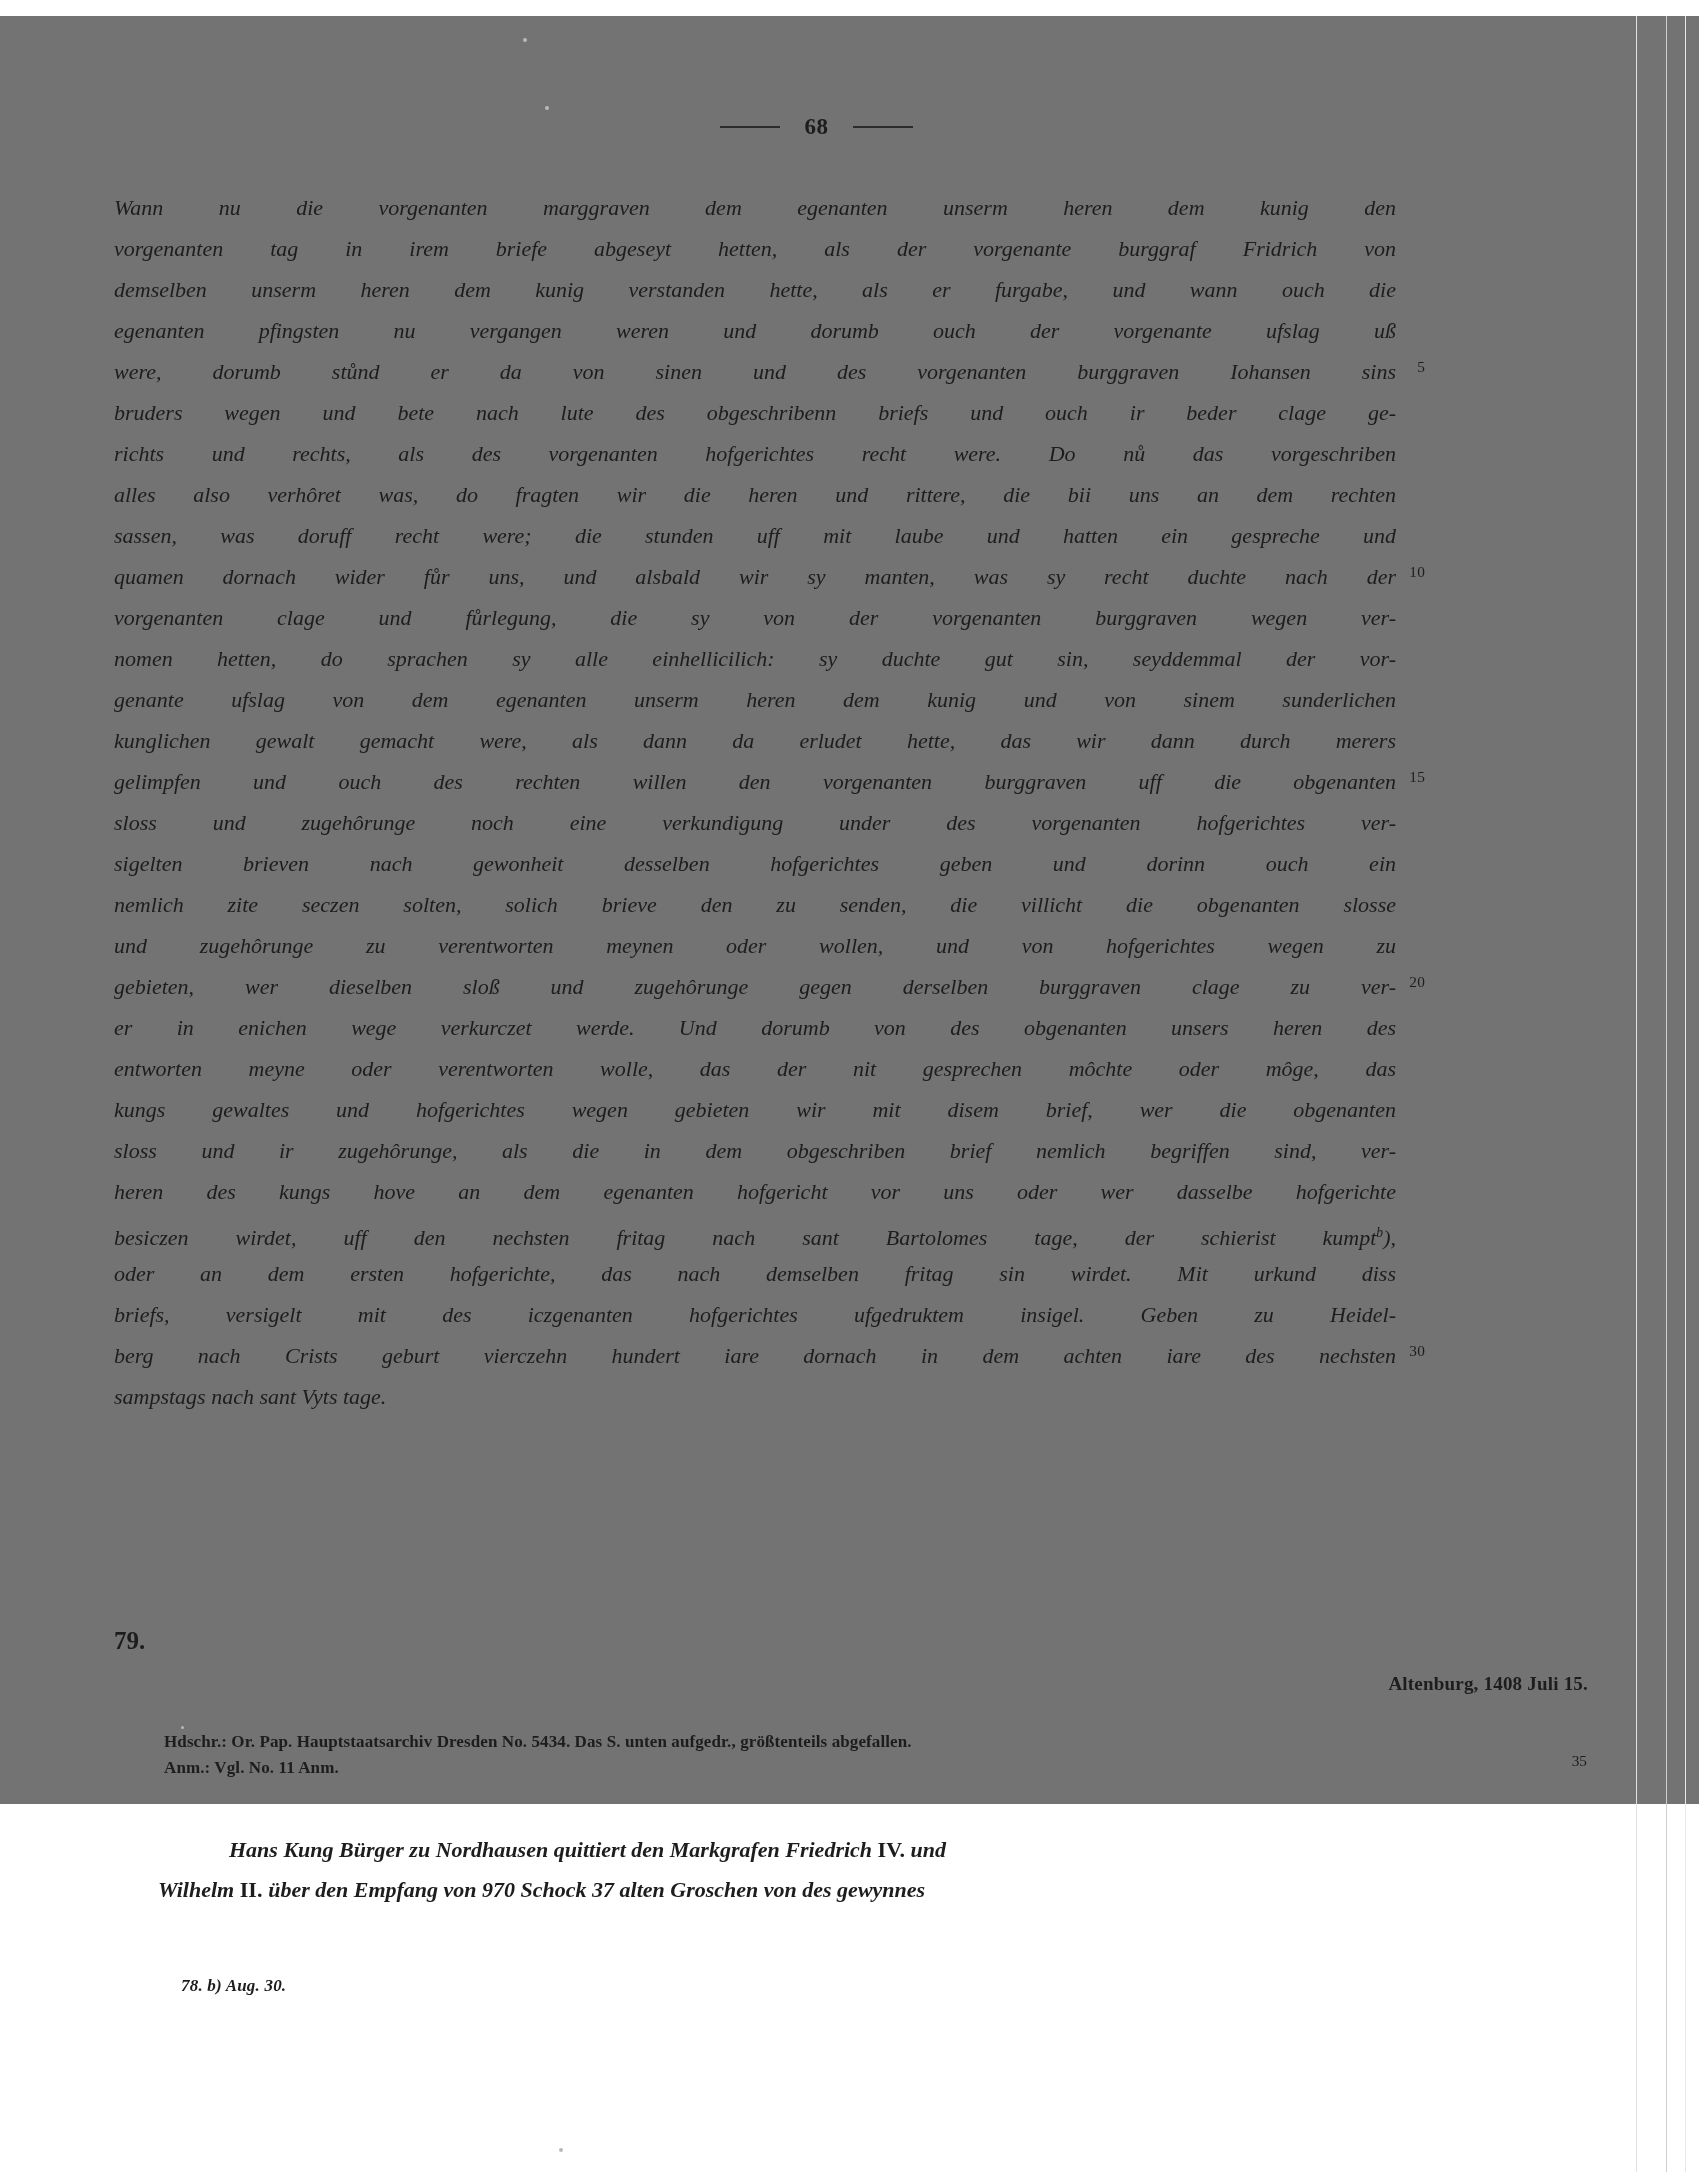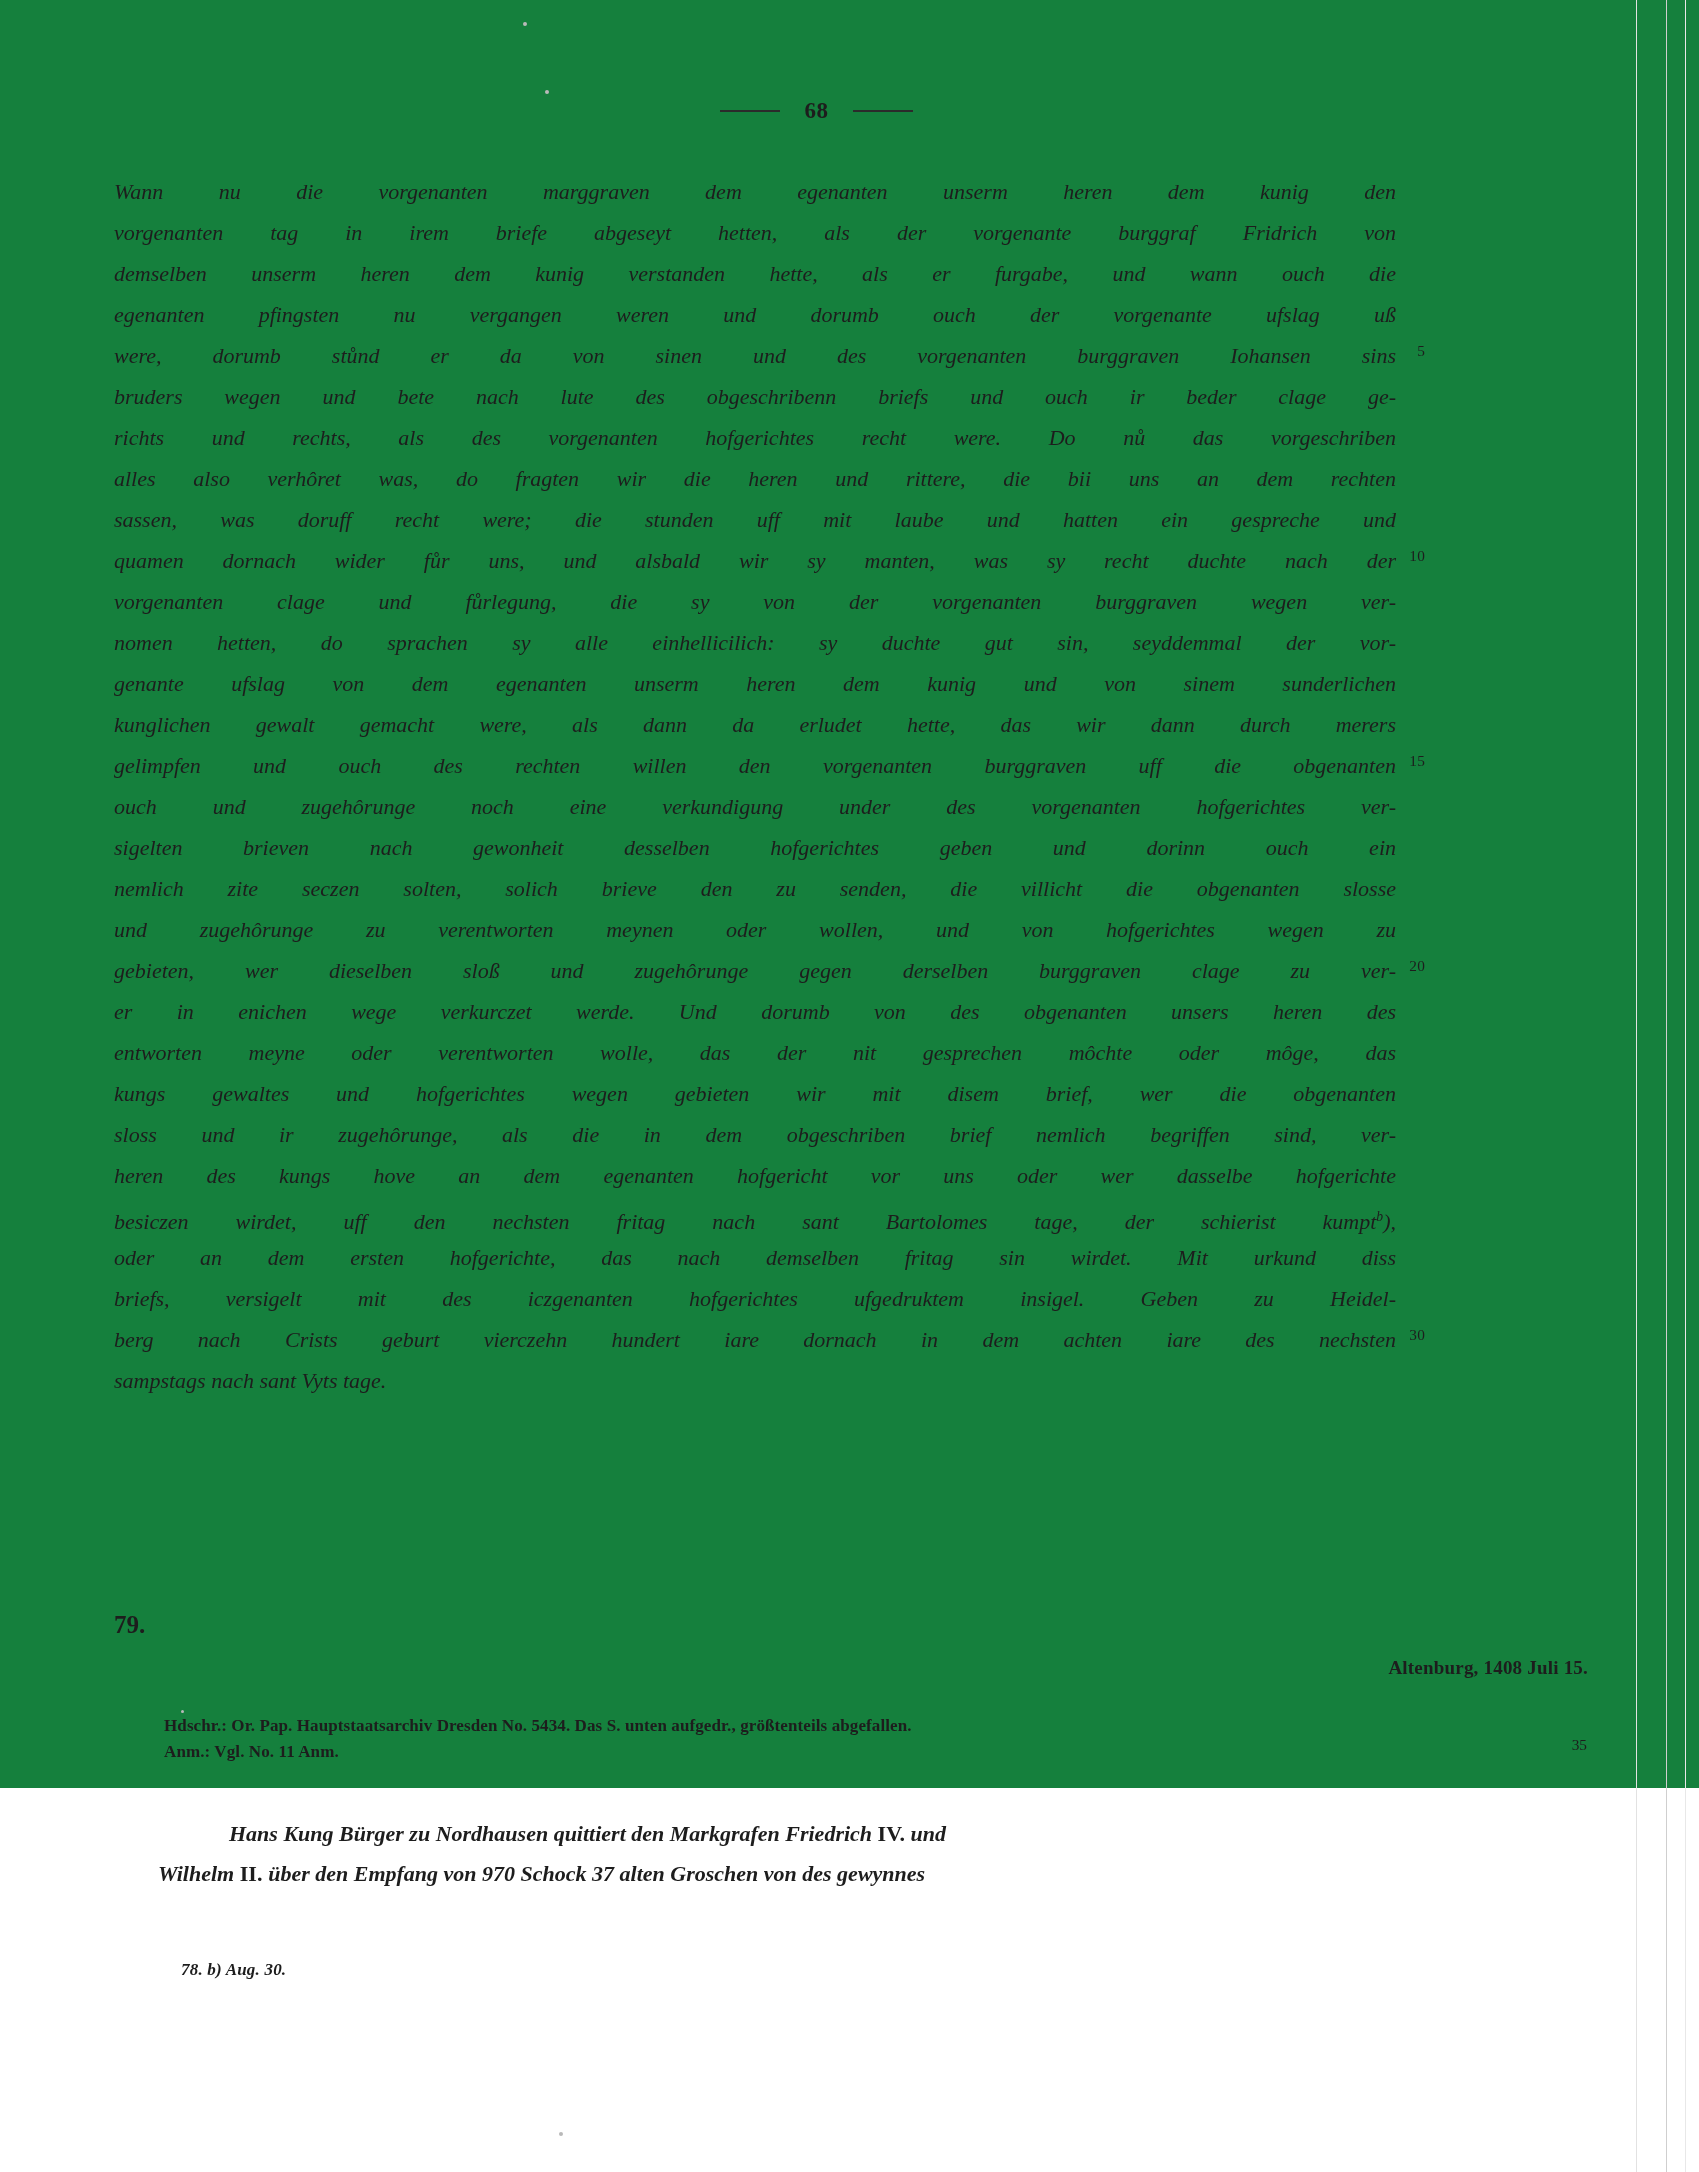--- a/index.html
+++ b/index.html
@@ -11,24 +11,24 @@
     width: 1700px;
     height: 2172px;
     position: relative;
     font-family: "Liberation Serif", serif;
     color: #1d1d1d;
     overflow: hidden;
   }
 
   .page {
     position: absolute;
-    left: 0; top: 0;
+    left: 0; top: 16px;
     width: 1700px;
     height: 1788px;
-    background: #15803d;
+    background: #737373;
   }
 
   
   .scan-edge {
     position: absolute;
     top: 0;
     width: 1.1px;
     height: 2172px;
     background: #d8d8d8;
   }
@@ -209,21 +209,21 @@
       <span class="line"><span class="txt">bruders wegen und bete nach lute des obgeschribenn briefs und ouch ir beder clage ge-</span></span>
       <span class="line"><span class="txt">richts und rechts, als des vorgenanten hofgerichtes recht were.  Do nů das vorgeschriben</span></span>
       <span class="line"><span class="txt">alles also verhôret was, do fragten wir die heren und rittere, die bii uns an dem rechten</span></span>
       <span class="line"><span class="txt">sassen, was doruff recht were; die stunden uff mit laube und hatten ein gespreche und</span></span>
       <span class="line"><span class="txt">quamen dornach wider fůr uns, und alsbald wir sy manten, was sy recht duchte nach der</span><span class="lnum">10</span></span>
       <span class="line"><span class="txt">vorgenanten clage und fůrlegung, die sy von der vorgenanten burggraven wegen ver-</span></span>
       <span class="line"><span class="txt">nomen hetten, do sprachen sy alle einhellicilich: sy duchte gut sin, seyddemmal der vor-</span></span>
       <span class="line"><span class="txt">genante ufslag von dem egenanten unserm heren dem kunig und von sinem sunderlichen</span></span>
       <span class="line"><span class="txt">kunglichen gewalt gemacht were, als dann da erludet hette, das wir dann durch merers</span></span>
       <span class="line"><span class="txt">gelimpfen und ouch des rechten willen den vorgenanten burggraven uff die obgenanten</span><span class="lnum">15</span></span>
-      <span class="line"><span class="txt">ouch und zugehôrunge noch eine verkundigung under des vorgenanten hofgerichtes ver-</span></span>
+      <span class="line"><span class="txt">sloss und zugehôrunge noch eine verkundigung under des vorgenanten hofgerichtes ver-</span></span>
       <span class="line"><span class="txt">sigelten brieven nach gewonheit desselben hofgerichtes geben und dorinn ouch ein</span></span>
       <span class="line"><span class="txt">nemlich zite seczen solten, solich brieve den zu senden, die villicht die obgenanten slosse</span></span>
       <span class="line"><span class="txt">und zugehôrunge zu verentworten meynen oder wollen, und von hofgerichtes wegen zu</span></span>
       <span class="line"><span class="txt">gebieten, wer dieselben sloß und zugehôrunge gegen derselben burggraven clage zu ver-</span><span class="lnum">20</span></span>
       <span class="line"><span class="txt">er in enichen wege verkurczet werde.  Und dorumb von des obgenanten unsers heren des</span></span>
       <span class="line"><span class="txt">entworten meyne oder verentworten wolle, das der nit gesprechen môchte oder môge, das</span></span>
       <span class="line"><span class="txt">kungs gewaltes und hofgerichtes wegen gebieten wir mit disem brief, wer die obgenanten</span></span>
       <span class="line"><span class="txt">sloss und ir zugehôrunge, als die in dem obgeschriben brief nemlich begriffen sind, ver-</span></span>
       <span class="line"><span class="txt">heren des kungs hove an dem egenanten hofgericht vor uns oder wer dasselbe hofgerichte</span></span>
       <span class="line"><span class="txt">besiczen wirdet, uff den nechsten fritag nach sant Bartolomes tage, der schierist kumpt<sup>b</sup>),</span></span>

